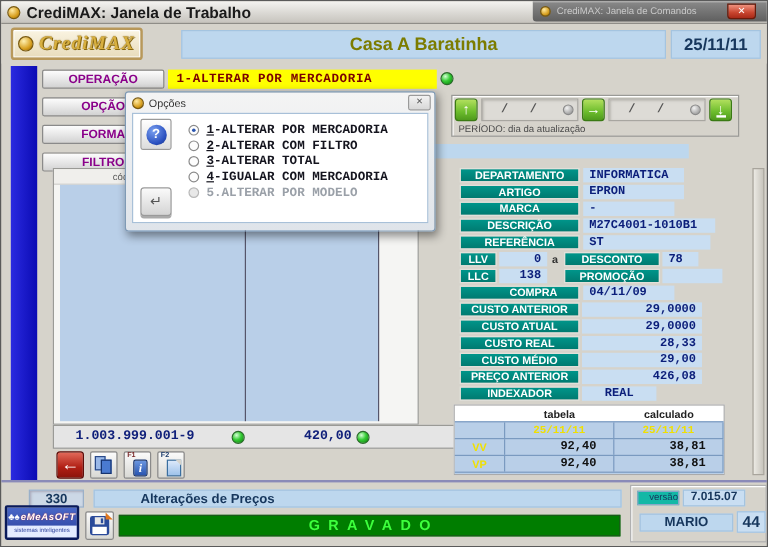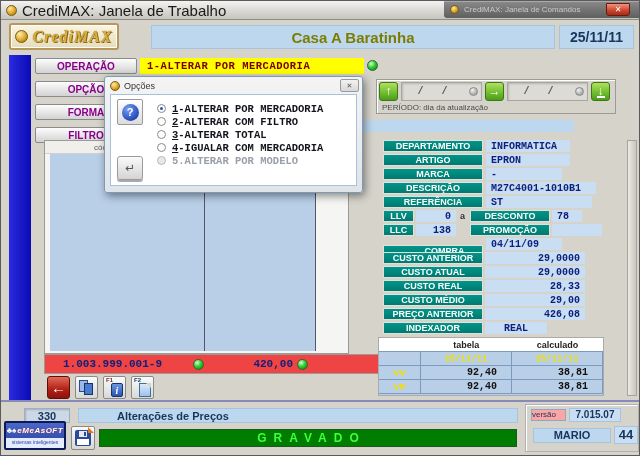--- a/index.html
+++ b/index.html
@@ -10,21 +10,21 @@
   .mono { font-family:"Liberation Mono","DejaVu Sans Mono",monospace; }
 
   
   .titlebar { left:0; top:0; width:640px; height:19px;
     background:linear-gradient(#f4f3f1,#d8d6d1 60%,#c7c4be);
     border-bottom:1px solid #8f8d88; display:flex; align-items:center; }
   .app-icon { width:11px; height:11px; border-radius:50%; margin:0 5px 0 5px;
     background:radial-gradient(circle at 35% 30%, #ffe9a0, #d8a google 020 60%, #9a6a00);
     background:radial-gradient(circle at 35% 30%, #ffe9a0, #d8a020 60%, #9a6a00);
     border:1px solid #7a5a10; }
-  .titlebar-text { font-size:15px; color:#1a1a1a; }
+  .titlebar-text { font-size:13px; color:#1a1a1a;font-weight:bold; }
   .bg-window { left:443px; top:0; width:197px; height:17px;
     background:linear-gradient(#8a8a8a,#5f5f5f); border-radius:0 0 0 3px;
     display:flex; align-items:center; box-shadow:inset 0 1px 0 #aaa; }
   .bg-window .app-icon { width:9px; height:9px; }
   .bg-window-text { font-size:8px; color:#c9c9c9; white-space:nowrap; overflow:hidden; width:138px; }
   .btn-close-red { width:24px; height:13px; margin-left:4px; border-radius:0 0 3px 3px;
     background:linear-gradient(#f0927e,#c8442e 60%,#a82a18); border:1px solid #6a1a0a;
     color:#fff; font-size:8px; line-height:11px; text-align:center; font-weight:bold; }
 
   
@@ -58,21 +58,21 @@
     border:1px solid #2a6a2a; }
 
   
   .list-panel { left:43px; top:139px; width:305px; height:214px; background:#f5f5f3;
     border:1px solid #9a9a96; }
   .list-header { height:13px; background:#f0efec; border-bottom:1px solid #d0d0cc;
     font-size:8px; color:#5a5a5a; padding-left:49px; line-height:13px; }
   .list-body { position:relative; height:199px; }
   .list-bluecol { position:absolute; top:0; left:5px; width:265px; height:197px; background:#b9cfe8; }
   .col-divider { position:absolute; top:0; width:1px; height:197px; background:#55556a; }
-  .list-footer { left:43px; top:353px; width:360px; height:20px; background:#ef4444;
+  .list-footer { left:43px; top:353px; width:360px; height:20px; background:#e5e5e5;
     border:1px solid #9a9a96; }
   .footer-code { position:absolute; left:18px; top:3px; font-size:11px; font-weight:bold; color:#10207a; }
   .footer-price { position:absolute; left:178px; top:3px; width:70px; text-align:right;
     font-size:11px; font-weight:bold; color:#10207a; }
 
   
   .tool-btn { top:375px; width:23px; height:23px; background:linear-gradient(#fbfbfb,#d8d8d4);
     border:1px solid #8a8a8a; border-radius:2px; display:flex; align-items:center; justify-content:center; }
   .tool-btn.red { background:linear-gradient(#e26a5a,#b01f14 60%,#8c140c); border:1px solid #5f0d08;
     color:#fff; font-size:15px; font-weight:bold; border-radius:3px; }
@@ -157,22 +157,22 @@
   .disk-icon .shutter { position:absolute; left:4px; top:1px; width:8px; height:6px; background:#e8e8e8; }
   .disk-icon .slot { position:absolute; left:9px; top:2px; width:2px; height:4px; background:#2a4a9a; }
   .disk-icon .label { position:absolute; left:2px; bottom:1px; width:12px; height:6px; background:#fff; }
   .disk-icon .accent { position:absolute; right:-3px; top:-3px; width:0; height:0;
     border-left:6px solid transparent; border-bottom:6px solid #e07820; transform:rotate(90deg); }
   .status-bar { left:98px; top:428px; width:418px; height:18px; background:#007d00; border:1px solid #1a5a1a;
     display:flex; align-items:center; justify-content:center; }
   .status-text { font-size:12px; font-weight:bold; color:#3dff3d; letter-spacing:7px; padding-left:7px; }
   .right-panel { left:524px; top:403px; width:114px; height:48px; border:1px solid #b0b0b0;
     box-shadow:inset 1px 1px 0 #fff; }
-  .ver-btn { left:530px; top:408px; width:35px; height:12px; background:#fca5a5; border:1px solid #8aa8c8;
-    font-size:8px; color:#16365c; text-align:left; line-height:10px; }
+  .ver-btn { left:530px; top:408px; width:35px; height:12px; background:#14b8a6; border:1px solid #8aa8c8;
+    font-size:8px; color:#16365c; text-align:right; line-height:10px; }
   .ver-box { left:568px; top:407px; width:52px; height:14px; background:#c9def2; border:1px solid #a4c4e0;
     font-size:10px; font-weight:bold; color:#16365c; text-align:center; line-height:12px; }
   .user-bar { left:532px; top:427px; width:78px; height:15px; background:#bdd7ee; border:1px solid #a4c4e0;
     font-size:11px; font-weight:bold; color:#16365c; text-align:center; line-height:13px; }
   .station-box { left:613px; top:425px; width:24px; height:18px; background:#c9def2; border:1px solid #a4c4e0;
     font-size:13px; font-weight:bold; color:#16365c; text-align:center; line-height:16px; }
 
   
   .dialog { left:103px; top:75px; width:259px; height:117px; z-index:50;
     background:linear-gradient(#f4f4f4,#dfe4ea); border:1px solid #7f9ab5; border-radius:3px;
@@ -321,21 +321,21 @@
   <div class="abs fval num" style="left:415px; top:209px; width:40px;">0</div>
   <span class="conj" style="left:459px; top:210px;">a</span>
   <div class="abs flabel" style="left:469px; top:209px; width:80px;">DESCONTO</div>
   <div class="abs fval" style="left:551px; top:209px; width:30px;">78</div>
 
   <div class="abs flabel" style="left:382px; top:223px; width:31px;">LLC</div>
   <div class="abs fval num" style="left:415px; top:223px; width:40px;">138</div>
   <div class="abs flabel" style="left:469px; top:223px; width:80px;">PROMOÇÃO</div>
   <div class="abs fval" style="left:551px; top:223px; width:50px;"></div>
 
-  <div class="abs flabel" style="left:382px; top:244px; width:100px;padding-left:23px;">COMPRA</div>
+  <div class="abs flabel" style="left:382px; top:237px; width:100px;padding-left:23px;">COMPRA</div>
   <div class="abs fval" style="left:485px; top:237px; width:76px;">04/11/09</div>
 
   <div class="abs flabel" style="left:382px; top:251px; width:100px;">CUSTO ANTERIOR</div>
   <div class="abs fval num" style="left:484px; top:251px; width:100px;">29,0000</div>
 
   <div class="abs flabel" style="left:382px; top:265px; width:100px;">CUSTO ATUAL</div>
   <div class="abs fval num" style="left:484px; top:265px; width:100px;">29,0000</div>
 
   <div class="abs flabel" style="left:382px; top:279px; width:100px;">CUSTO REAL</div>
   <div class="abs fval num" style="left:484px; top:279px; width:100px;">28,33</div>

